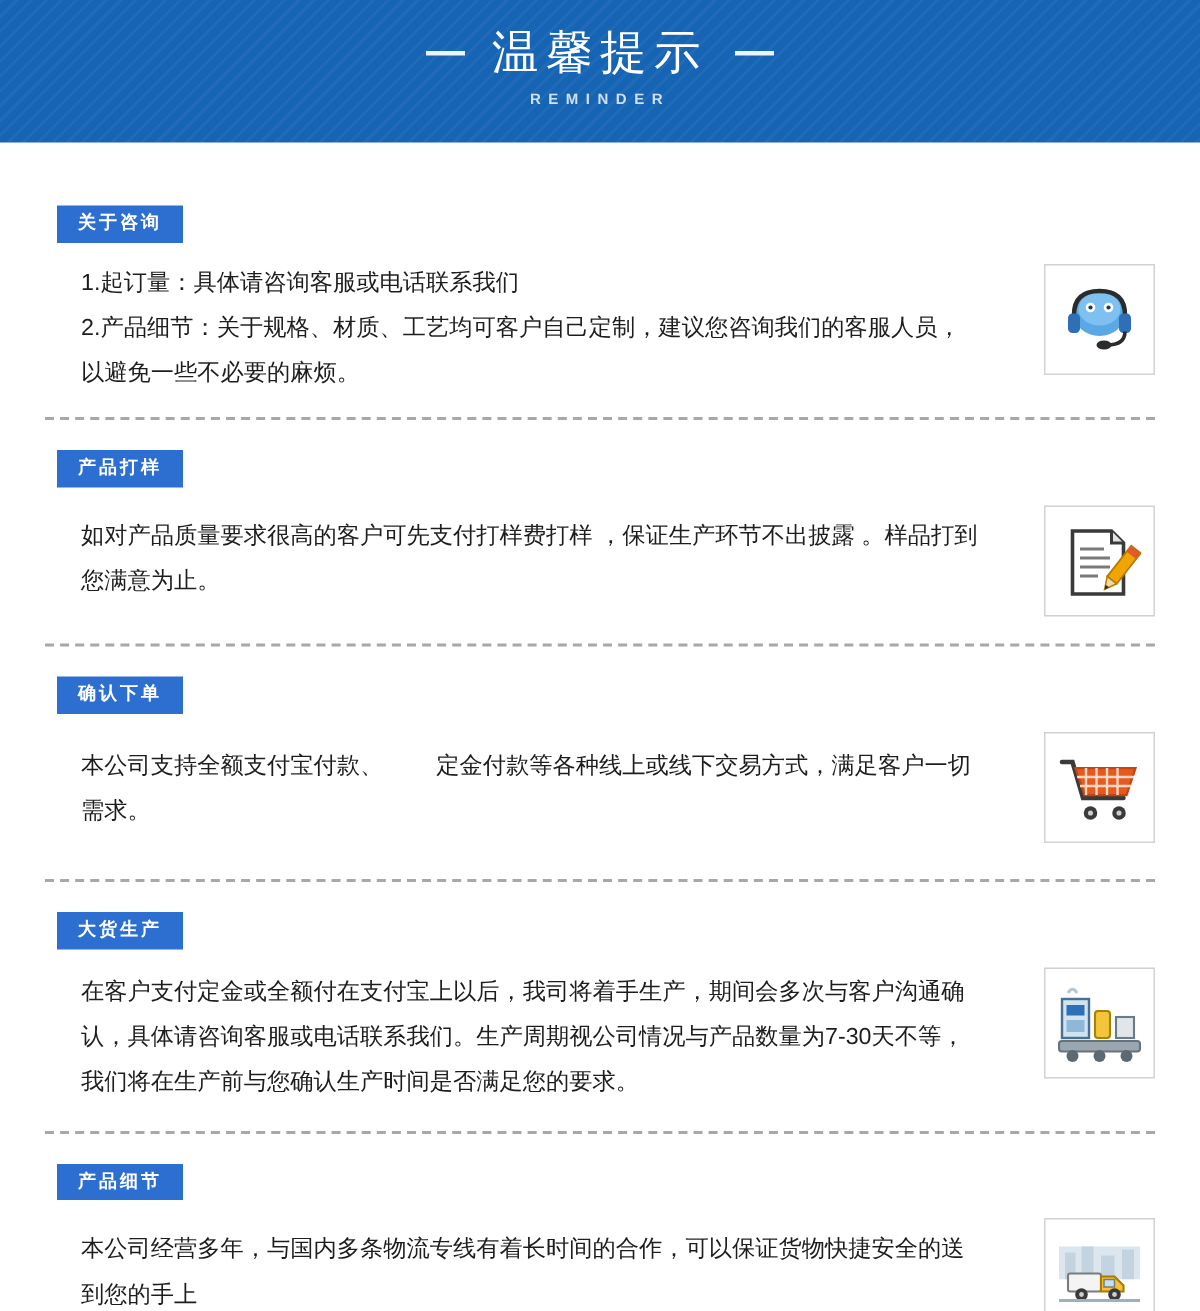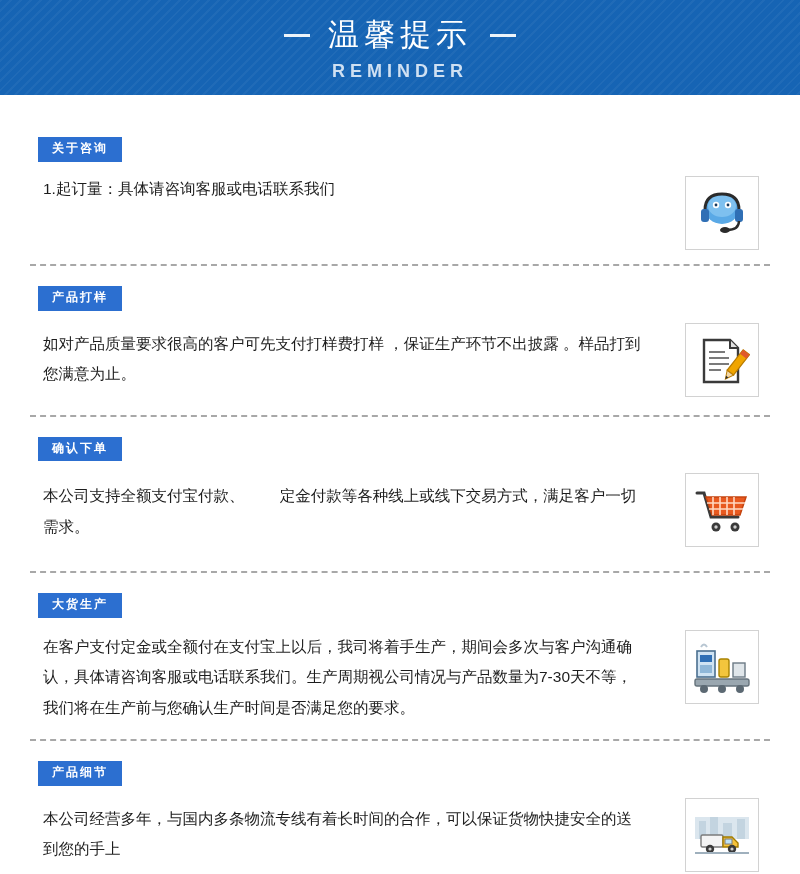--- a/index.html
+++ b/index.html
@@ -58,21 +58,21 @@
   }
   .banner-title {
     font-size: 31px;
     letter-spacing: 5px;
     color: #ffffff;
     font-weight: 400;
     line-height: 1.1;
   }
   .banner-sub {
     margin-top: 9px;
-    font-size: 18px;
+    font-size: 10px;
     letter-spacing: 5px;
     color: #cfe0f2;
     font-weight: bold;
   }
 
   
   .content {
     position: relative;
     padding: 0 30px;
     box-sizing: border-box;
@@ -93,21 +93,21 @@
     font-weight: bold;
     letter-spacing: 2px;
     padding: 5px 14px 6px 14px;
     line-height: 1.15;
     margin-left: 8px;
   }
 
   .row {
     display: flex;
     align-items: flex-start;
-    justify-content: center;
+    justify-content: flex-end;
     margin-top: 10px;
     gap: 28px;
   }
 
   .para {
     flex: 1 1 auto;
     font-size: 15.5px;
     line-height: 1.95;
     color: #1d1d1d;
     padding-left: 2px;
@@ -163,20 +163,21 @@
     </div>
   </div>
 
   <div class="content">
 
     <div class="section s-consult">
       <span class="tag">关于咨询</span>
       <div class="row">
         <div class="para">
           <p>1.起订量：具体请咨询客服或电话联系我们</p>
+          <p>2.产品细节：关于规格、材质、工艺均可客户自己定制，建议您咨询我们的客服人员，以避免一些不必要的麻烦。</p>
         </div>
         <div class="thumb">
           <svg width="56" height="56" viewBox="0 0 56 56">
             <ellipse cx="28" cy="24" rx="17" ry="15" fill="#5aa9e6"></ellipse>
             <ellipse cx="28" cy="21" rx="14" ry="11" fill="#7ec0ef"></ellipse>
             <path d="M11 25 q0 -16 17 -16 q17 0 17 16" fill="none" stroke="#2b2b2b" stroke-width="3"></path>
             <rect x="7" y="24" width="8" height="13" rx="3" fill="#2f6fb5"></rect>
             <rect x="41" y="24" width="8" height="13" rx="3" fill="#2f6fb5"></rect>
             <path d="M45 36 q0 9 -12 9" fill="none" stroke="#2b2b2b" stroke-width="2.4"></path>
             <ellipse cx="31" cy="45" rx="5" ry="3" fill="#2b2b2b"></ellipse>

